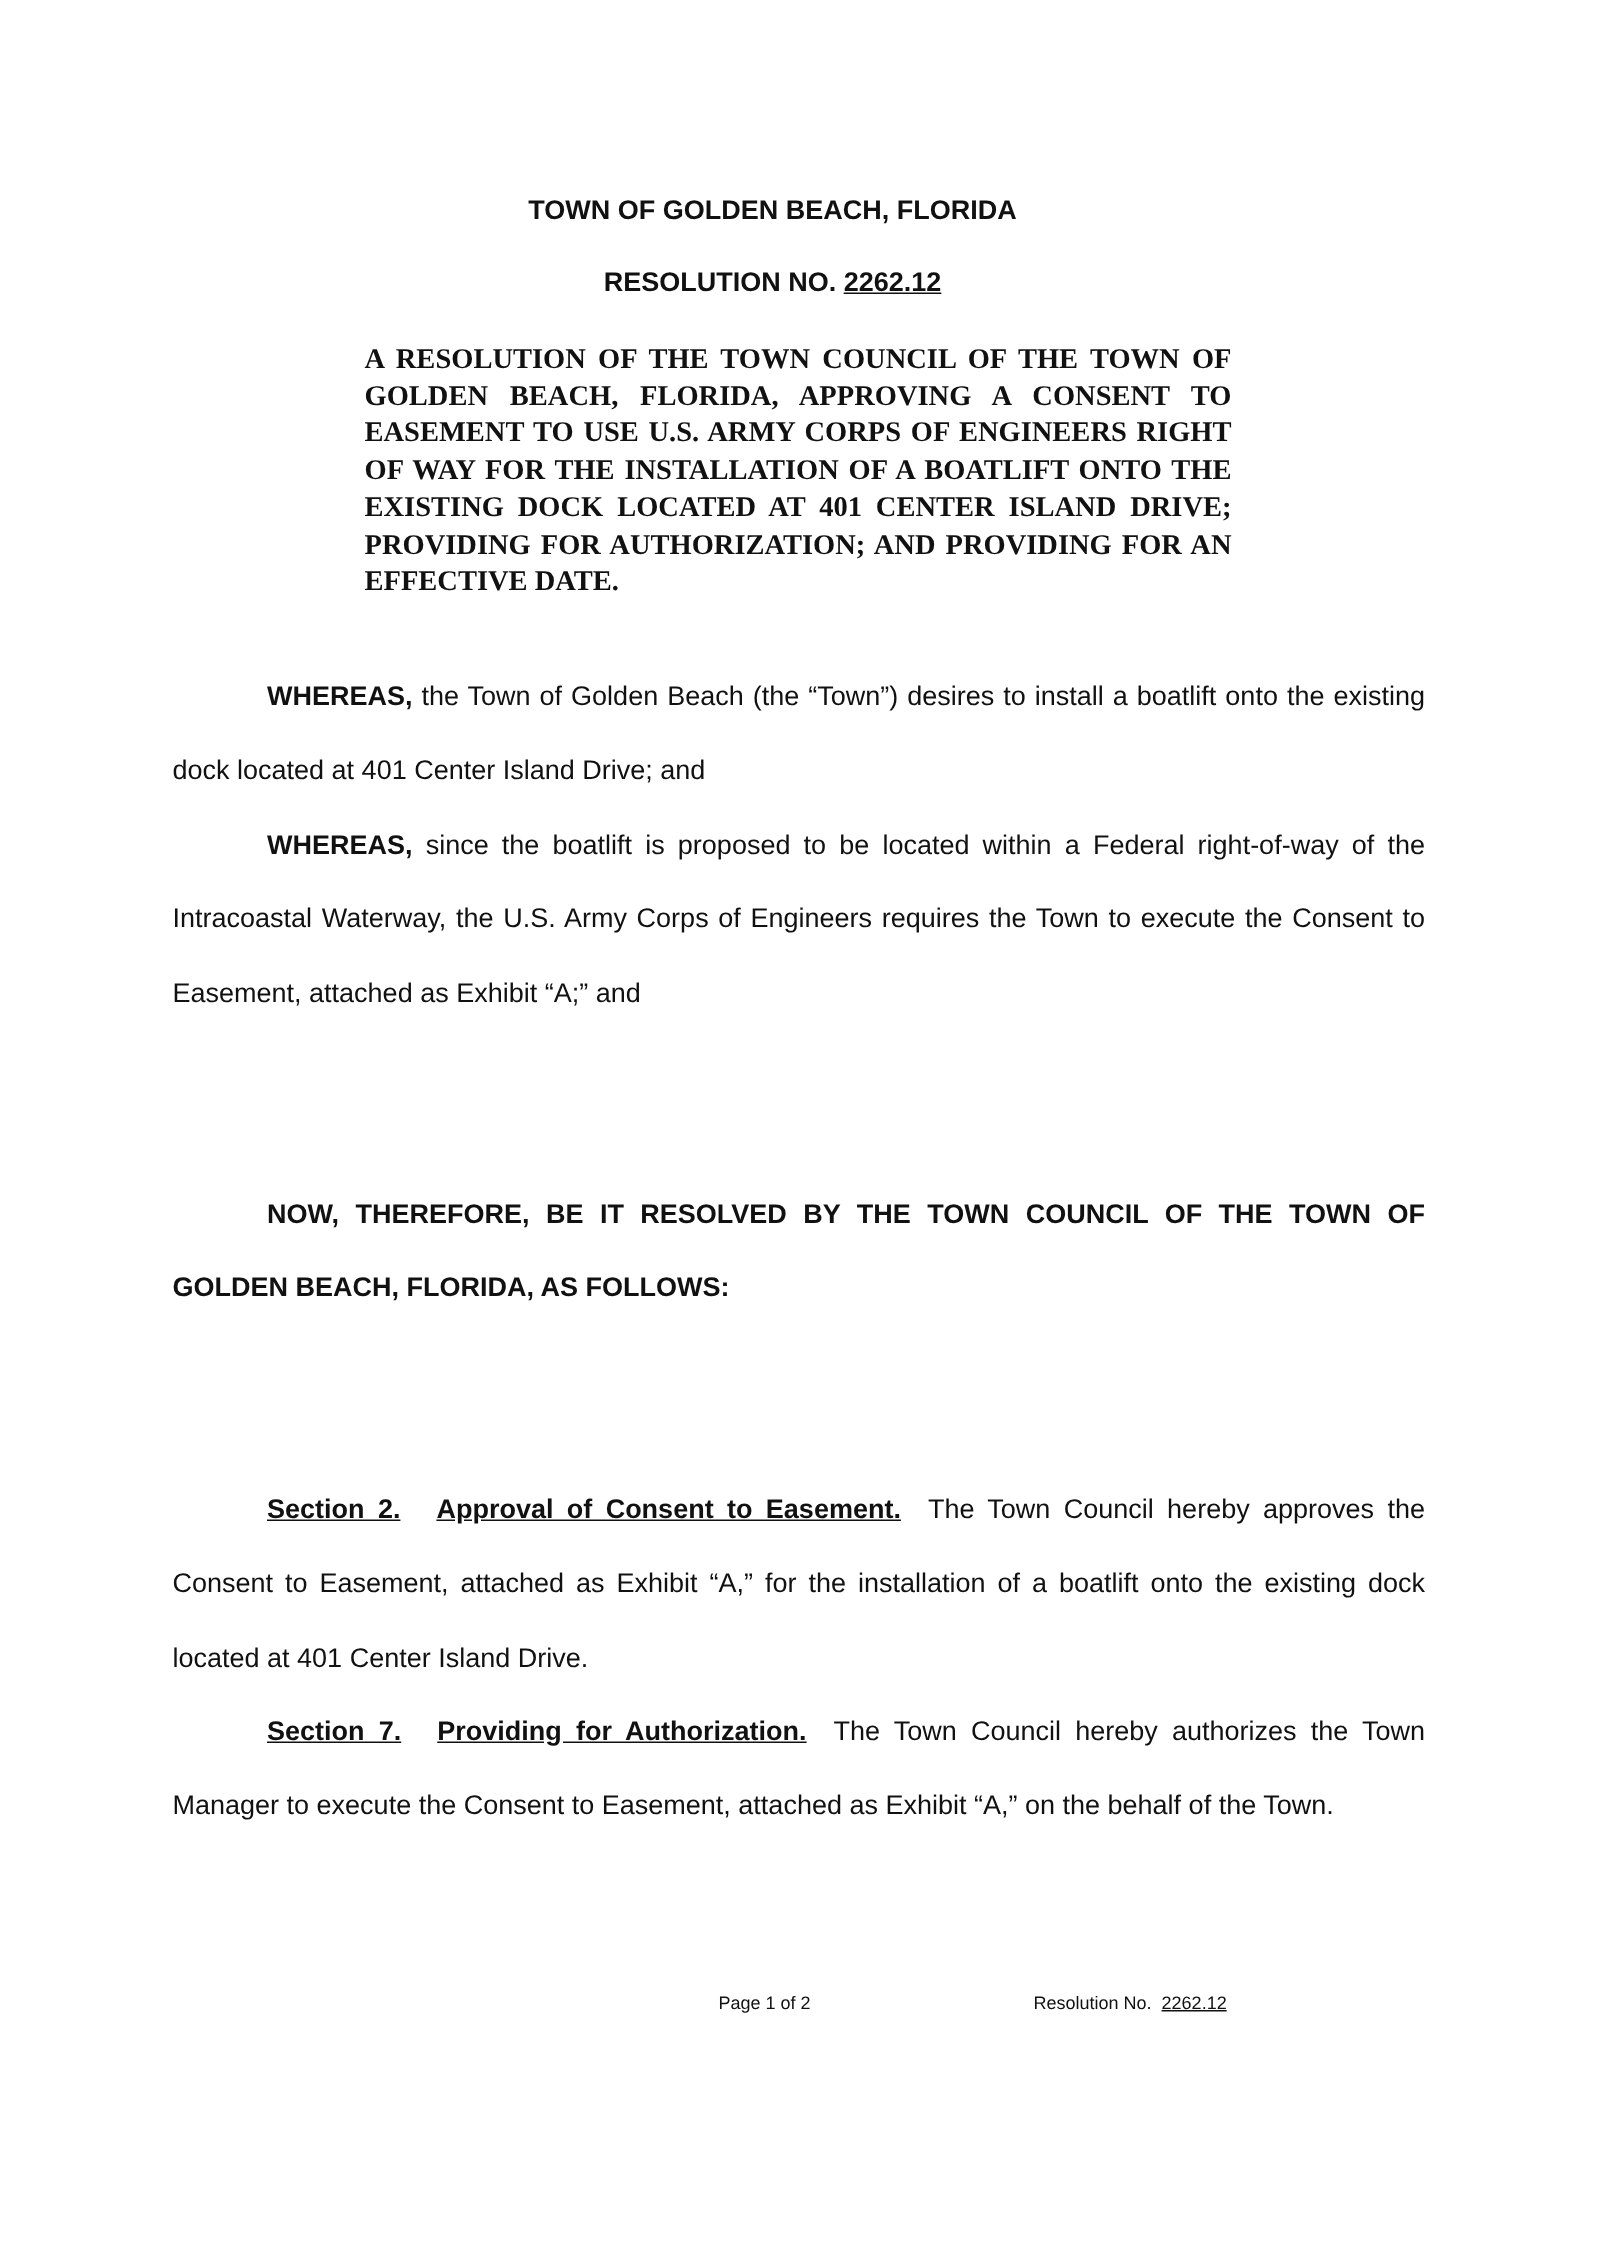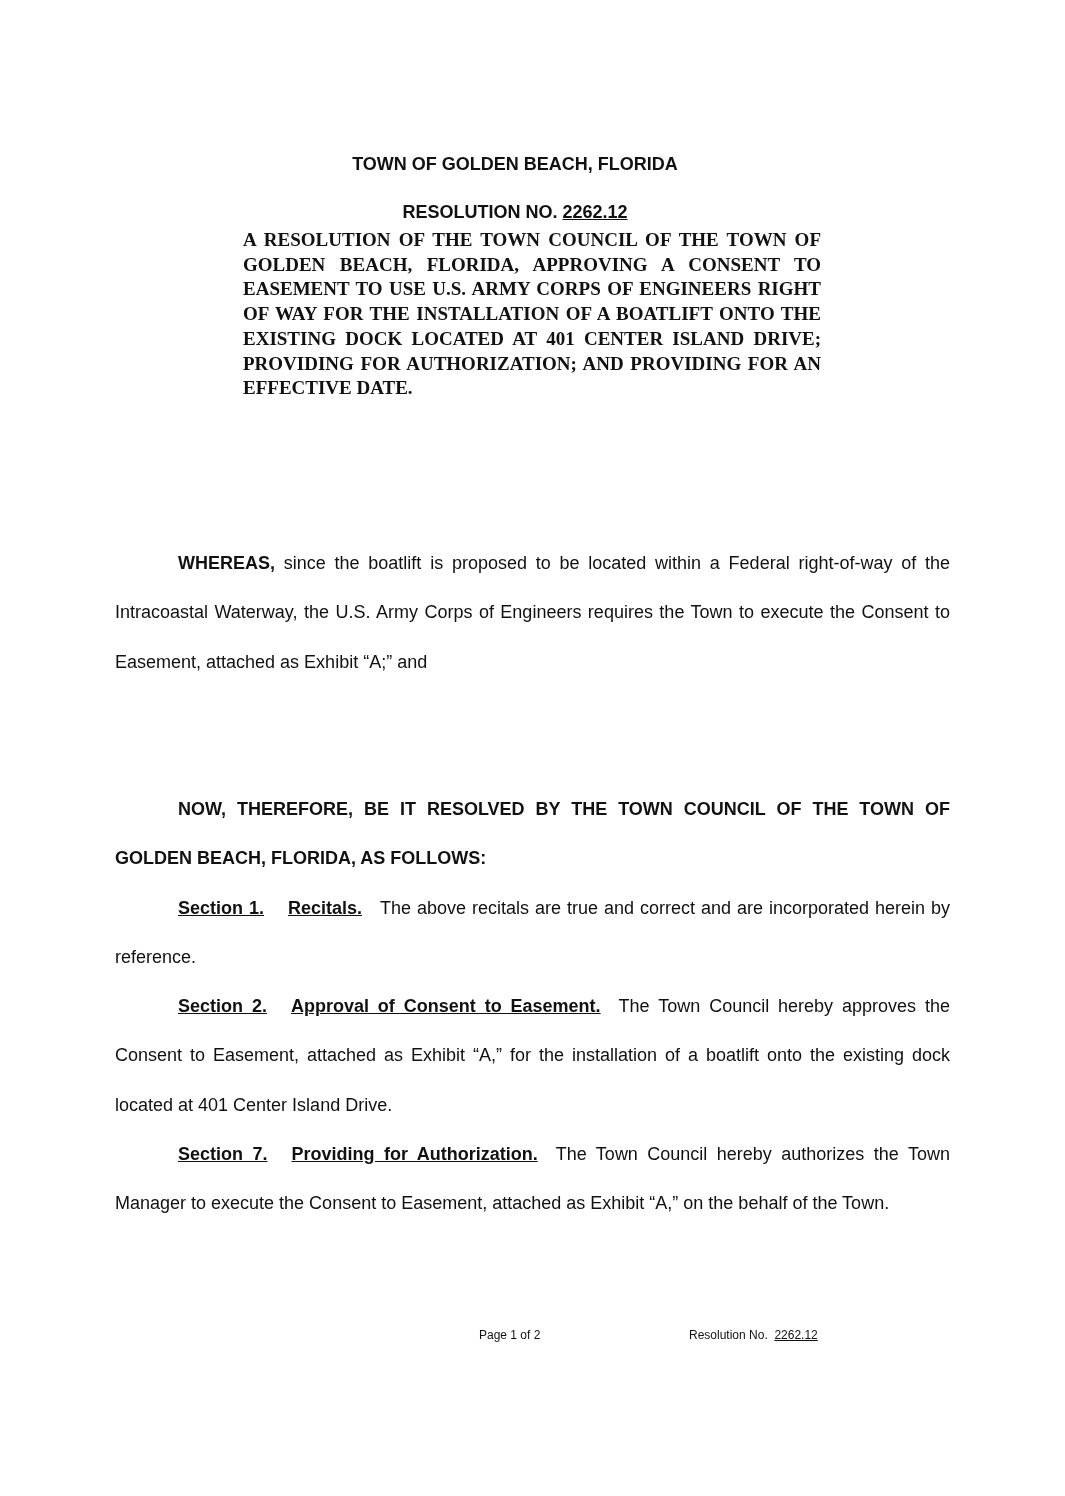--- a/index.html
+++ b/index.html
@@ -1,21 +1,21 @@
 <!DOCTYPE html>
 <html><head>
   <meta charset="utf-8">
   <style>
     html, body { margin: 0; padding: 0; background: #ffffff; }
     body {
       width: 1065px; height: 1496px; position: relative; overflow: hidden;
       font-family: "Liberation Sans", sans-serif; color: #111111;
     }
     .page { position: absolute; left: 0; top: 0; width: 1065px; height: 1496px; }
-    .center { position: absolute; left: 0; width: 1030px; text-align: center; font-weight: bold; font-size: 18px; margin-top: 24px; }
+    .center { position: absolute; left: 0; width: 1030px; text-align: center; font-weight: bold; font-size: 18px; }
     .title { top: 130px; }
     .resno { top: 178px; }
     .u { text-decoration: underline; }
     .caption {
       position: absolute; left: 243px; top: 228px; width: 578px;
       font-weight: bold; font-size: 19px; line-height: 24.7px;
       text-align: justify; text-align-last: left; font-family: Liberation Serif, serif;
     }
     .para {
       position: absolute; left: 115px; width: 835px;
@@ -43,31 +43,31 @@
 
   <div class="center title">TOWN OF GOLDEN BEACH, FLORIDA</div>
 
   <div class="center resno">
     <span>RESOLUTION NO.</span>
     <span class="u">2262.12</span>
   </div>
 
   <div class="caption">A RESOLUTION OF THE TOWN COUNCIL OF THE TOWN OF GOLDEN BEACH, FLORIDA, APPROVING A CONSENT TO EASEMENT TO USE U.S. ARMY CORPS OF ENGINEERS RIGHT OF WAY FOR THE INSTALLATION OF A BOATLIFT ONTO THE EXISTING DOCK LOCATED AT 401 CENTER ISLAND DRIVE; PROVIDING FOR AUTHORIZATION; AND PROVIDING FOR AN EFFECTIVE DATE.</div>
 
+  <div class="para p1">
+    <span class="b">WHEREAS,</span><span> the Town of Golden Beach (the “Town”) desires to install a boatlift onto the existing dock located at 401 Center Island Drive; and</span>
+  </div>
 
   <div class="para p2">
     <span class="b">WHEREAS,</span><span> since the boatlift is proposed to be located within a Federal right-of-way of the Intracoastal Waterway, the U.S. Army Corps of Engineers requires the Town to execute the Consent to Easement, attached as Exhibit “A;” and</span>
   </div>
 
 
   <div class="para p4">NOW, THEREFORE, BE IT RESOLVED BY THE TOWN COUNCIL OF THE TOWN OF GOLDEN BEACH, FLORIDA, AS FOLLOWS:</div>
 
-  <div class="para p5">
-    <span class="b u sec-num">Section 1.</span><span class="b u sec-head">Recitals.</span><span>The above recitals are true and correct and are incorporated herein by reference.</span>
-  </div>
 
   <div class="para p6">
     <span class="b u sec-num">Section 2.</span><span class="b u sec-head">Approval of Consent to Easement.</span><span>The Town Council hereby approves the Consent to Easement, attached as Exhibit “A,” for the installation of a boatlift onto the existing dock located at 401 Center Island Drive.</span>
   </div>
 
   <div class="para p7">
     <span class="b u sec-num">Section 7.</span><span class="b u sec-head">Providing for Authorization.</span><span>The Town Council hereby authorizes the Town Manager to execute the Consent to Easement, attached as Exhibit “A,” on the behalf of the Town.</span>
   </div>
 
   <div class="footer footer-page">Page 1 of 2</div>

